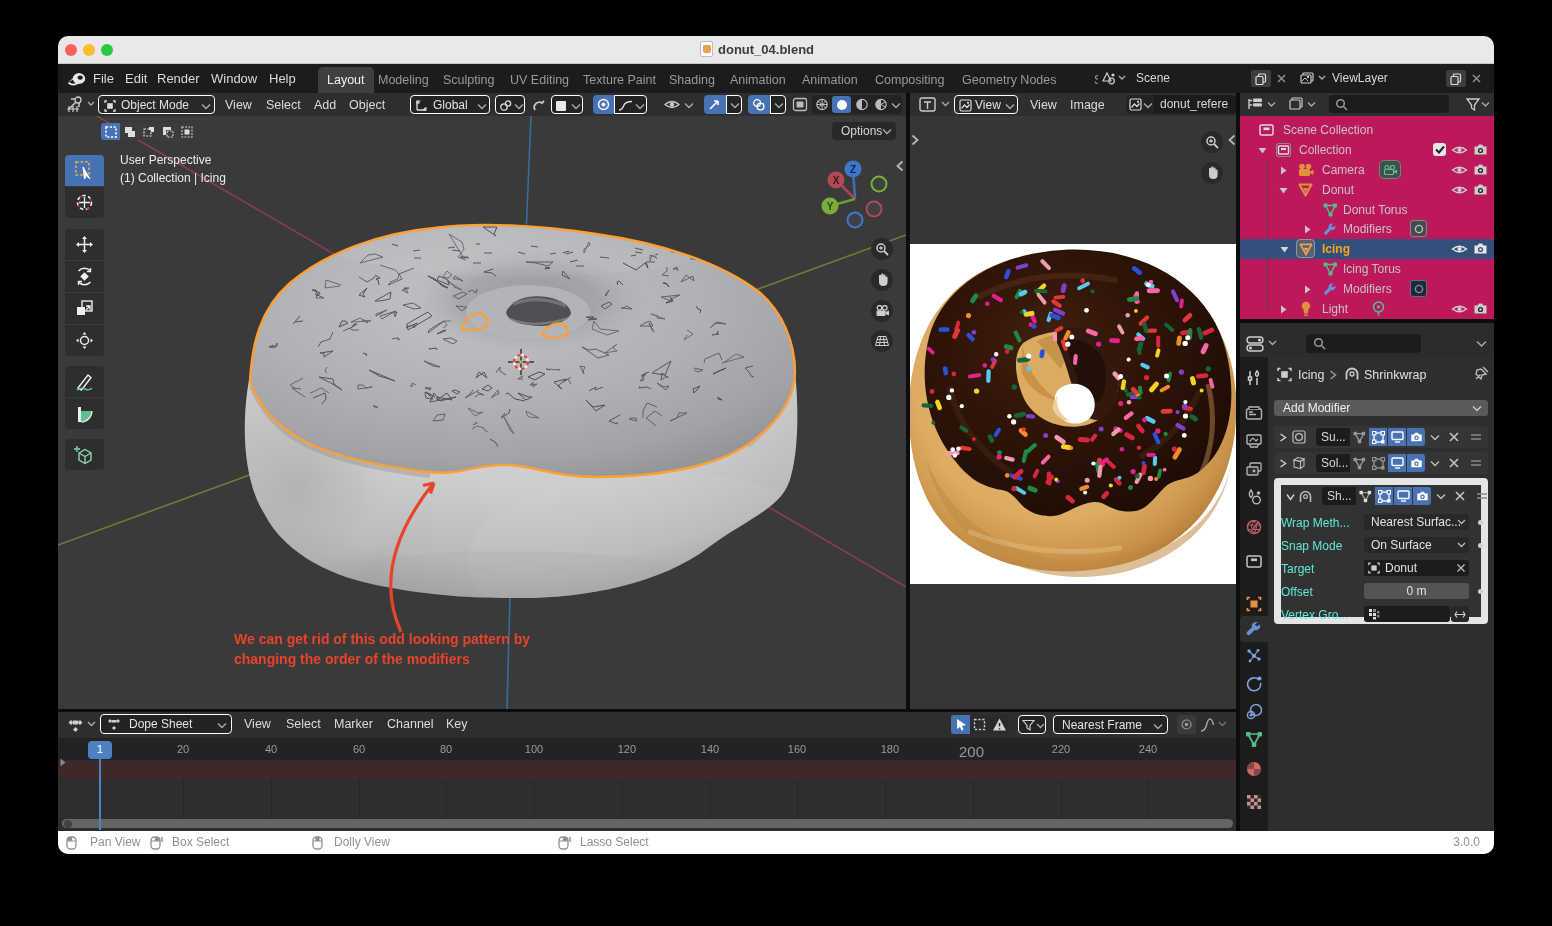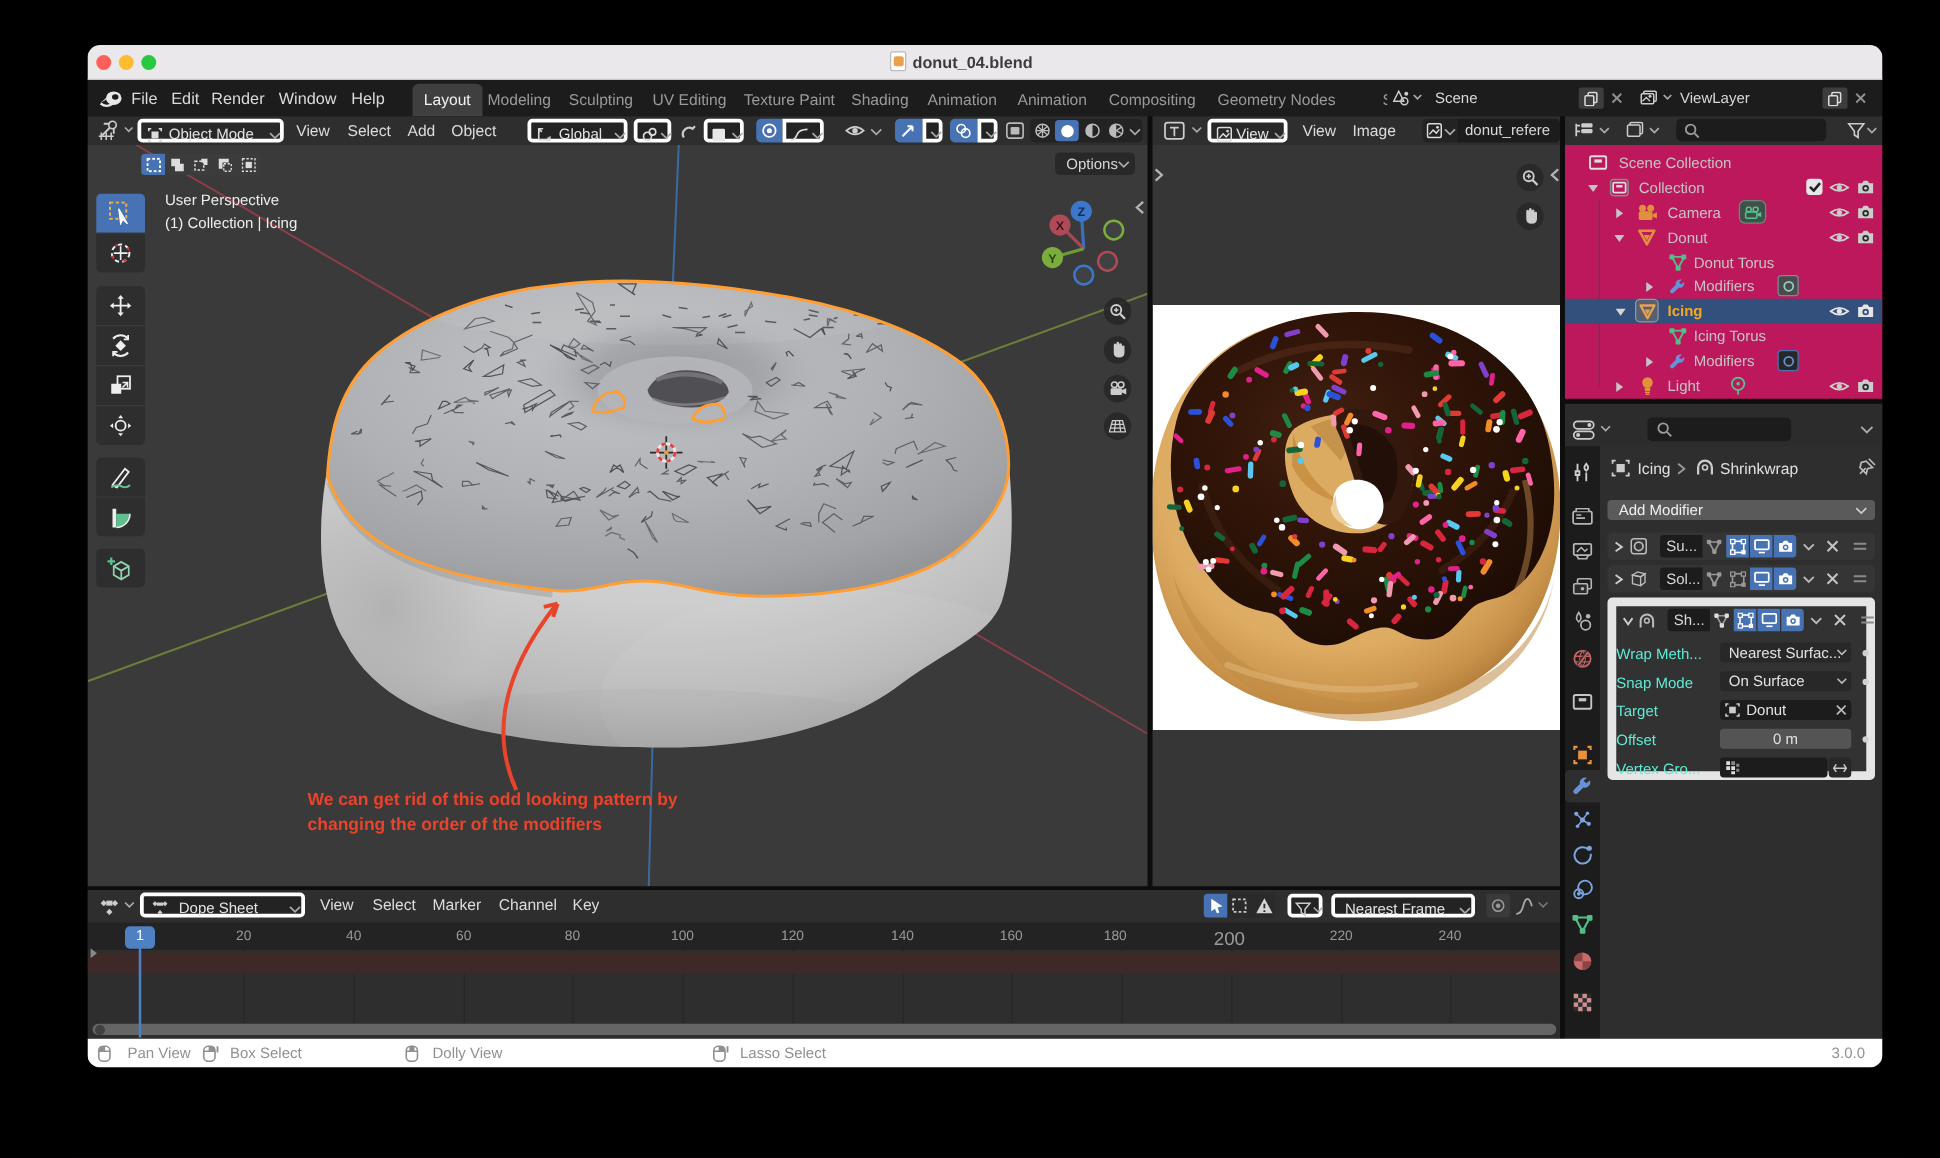--- a/index.html
+++ b/index.html
@@ -1,26 +1,26 @@
 <!DOCTYPE html>
 <html><head><meta charset="utf-8">
 <style>
 *{margin:0;padding:0;box-sizing:border-box}
 html,body{width:1552px;height:926px;background:#000;overflow:hidden;font-family:"Liberation Sans",sans-serif}
 .a{position:absolute}
-.win{position:absolute;left:70px;top:36px;width:1436px;height:818px;border-radius:10px;overflow:hidden;background:#0d0d0d;box-shadow:0 18px 50px rgba(0,0,0,.7)}
+.win{position:absolute;left:58px;top:36px;width:1436px;height:818px;border-radius:10px;overflow:hidden;background:#0d0d0d;box-shadow:0 18px 50px rgba(0,0,0,.7)}
 .titlebar{position:absolute;left:0;top:0;width:100%;height:28px;background:#ebe8ec;border-bottom:1px solid #c9c6ca}
 .tl{position:absolute;top:8px;width:12px;height:12px;border-radius:50%}
 .topbar{position:absolute;left:0;top:28px;width:100%;height:29px;background:#1c1c1c;color:#d4d4d4;font-size:13px}
 .menu{position:absolute;top:7px;color:#dbdbdb}
 .tab{position:absolute;top:3px;height:26px;line-height:26px;padding:0 9px;color:#9a9a9a;font-size:12.5px;border-radius:5px 5px 0 0}
 .tab.on{background:#3f3f3f;color:#f1f1f1}
 .hdr{position:absolute;background:#2e2e2e}
 .hmenu{position:absolute;top:5px;font-size:12.5px;color:#dcdcdc}
-.btn{position:absolute;background:#282828;border:3px solid #ffffff;border-radius:4px;color:#e3e3e3;font-size:12px}
+.btn{position:absolute;background:#282828;border:1px solid #ffffff;border-radius:4px;color:#e3e3e3;font-size:12px}
 .fld{position:absolute;background:#1c1c1c;border-radius:4px;color:#d8d8d8;font-size:12px}
 svg{display:block}
 .row{position:absolute;height:20px;line-height:20px;color:#c5c5c5;font-size:12px;white-space:nowrap}
 .lbl{position:absolute;color:#5eead4;font-size:12px;text-align:left}
 .val{position:absolute;background:#282828;border-radius:3px;color:#e2e2e2;font-size:12px}
 .dot{position:absolute;width:5px;height:5px;border-radius:50%;background:#cfcfcf}
 </style></head><body>
 <div class="win">
 
 <div class="titlebar">
@@ -1468,24 +1468,24 @@
 <div class="a" style="left:739px;top:48px;width:1px;height:59px;background:#272727"></div>
 <div class="a" style="left:827px;top:48px;width:1px;height:59px;background:#272727"></div>
 <div class="a" style="left:915px;top:48px;width:1px;height:59px;background:#272727"></div>
 <div class="a" style="left:1003px;top:48px;width:1px;height:59px;background:#272727"></div>
 <div class="a" style="left:1090px;top:48px;width:1px;height:59px;background:#272727"></div>
 <div class="a" style="left:111px;top:31px;width:28px;text-align:center;font-size:11px;color:#9a9a9a">20</div>
 <div class="a" style="left:199px;top:31px;width:28px;text-align:center;font-size:11px;color:#9a9a9a">40</div>
 <div class="a" style="left:287px;top:31px;width:28px;text-align:center;font-size:11px;color:#9a9a9a">60</div>
 <div class="a" style="left:374px;top:31px;width:28px;text-align:center;font-size:11px;color:#9a9a9a">80</div>
 <div class="a" style="left:462px;top:31px;width:28px;text-align:center;font-size:11px;color:#9a9a9a">100</div>
-<div class="a" style="left:550px;top:31px;width:28px;text-align:center;font-size:11px;color:#9a9a9a">120</div>
+<div class="a" style="left:550px;top:31px;width:28px;text-align:right;font-size:11px;color:#9a9a9a">120</div>
 <div class="a" style="left:638px;top:31px;width:28px;text-align:center;font-size:11px;color:#9a9a9a">140</div>
 <div class="a" style="left:725px;top:31px;width:28px;text-align:center;font-size:11px;color:#9a9a9a">160</div>
-<div class="a" style="left:813px;top:31px;width:28px;text-align:left;font-size:11px;color:#9a9a9a">180</div>
+<div class="a" style="left:813px;top:31px;width:28px;text-align:right;font-size:11px;color:#9a9a9a">180</div>
 <div class="a" style="left:901px;top:31px;width:28px;text-align:left;font-size:15px;color:#9a9a9a">200</div>
 <div class="a" style="left:989px;top:31px;width:28px;text-align:center;font-size:11px;color:#9a9a9a">220</div>
 <div class="a" style="left:1076px;top:31px;width:28px;text-align:center;font-size:11px;color:#9a9a9a">240</div>
  <div class="a" style="left:0;top:50px;width:1178px;height:17px;background:#3e2929"></div>
 
  <svg class="a" style="left:8px;top:4px" width="32" height="18" viewBox="0 0 32 18">
         <path d="M5 4 l2.5 2.5 L5 9 L2.5 6.5 Z M14 4 l2.5 2.5 L14 9 l-2.5 -2.5 Z M9.5 11 l2.5 2.5 L9.5 16 L7 13.5 Z" fill="#ccc"></path>
         <rect x="7" y="4.5" width="5" height="4" fill="#ccc"></rect>
         <path d="M22 6 l3.5 3.5 L29 6" fill="none" stroke="#aaa" stroke-width="1.4"></path>
       </svg>

